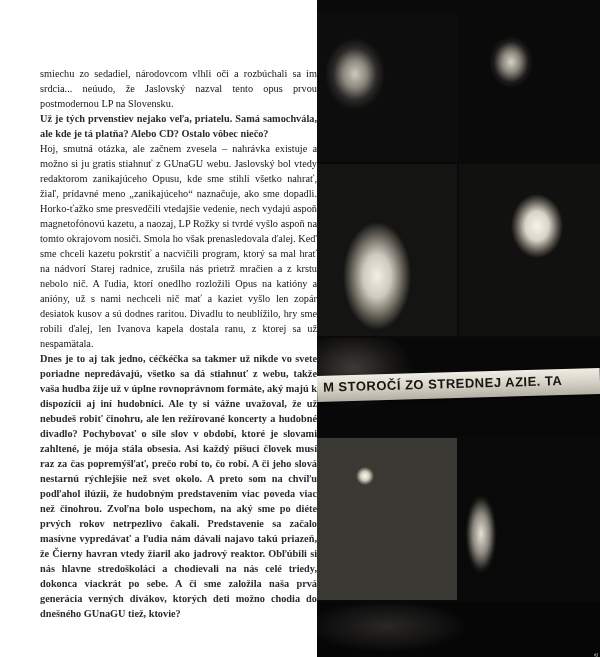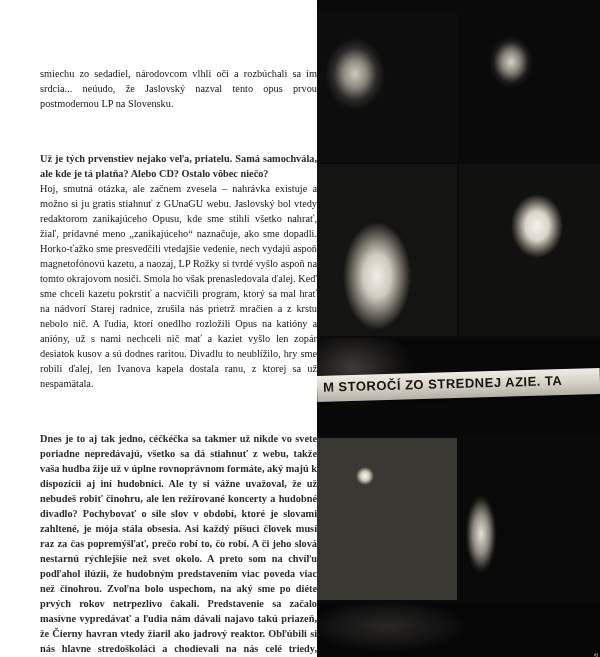--- a/index.html
+++ b/index.html
@@ -30,21 +30,20 @@
     line-height: 15px;
     text-align: justify;
     color: #151515;
     text-indent: 0;
     hyphens: auto;
   }
   .para.black { color: #141414; }
   .para.bold-red {
     font-weight: bold;
     color: #2b2b2b;
-    margin-top: 40px;
   }
 
   
   #photo-grid {
     position: absolute;
     left: 317px;
     top: 0;
     width: 283px;
     height: 657px;
     background: #0a0a0a;

